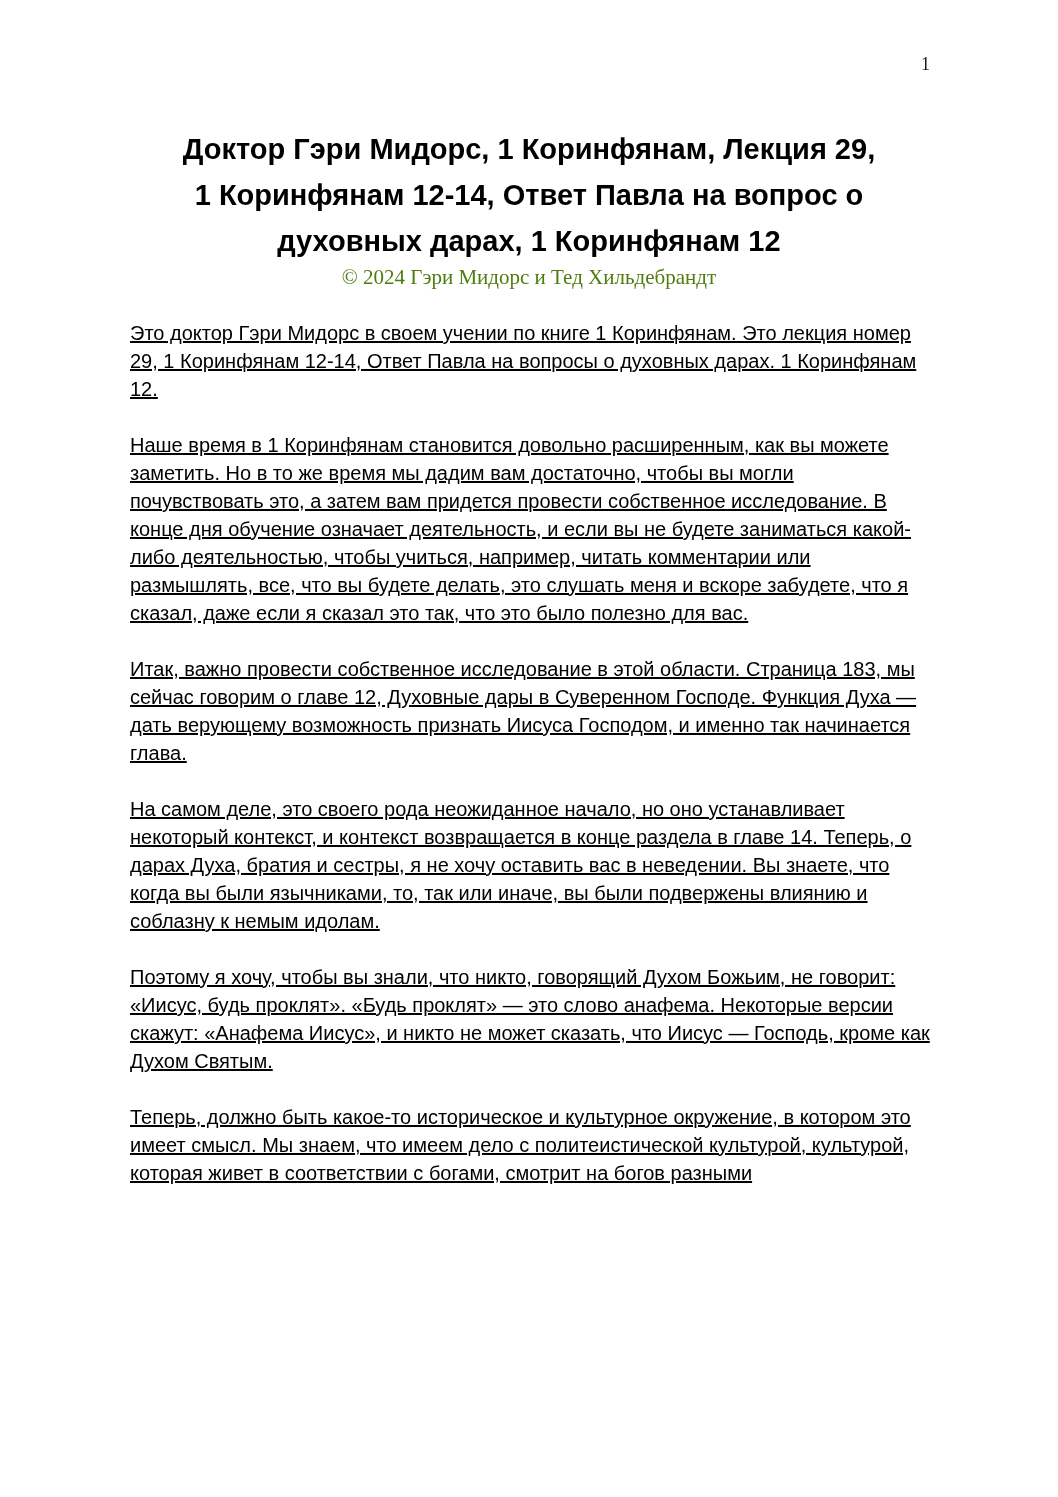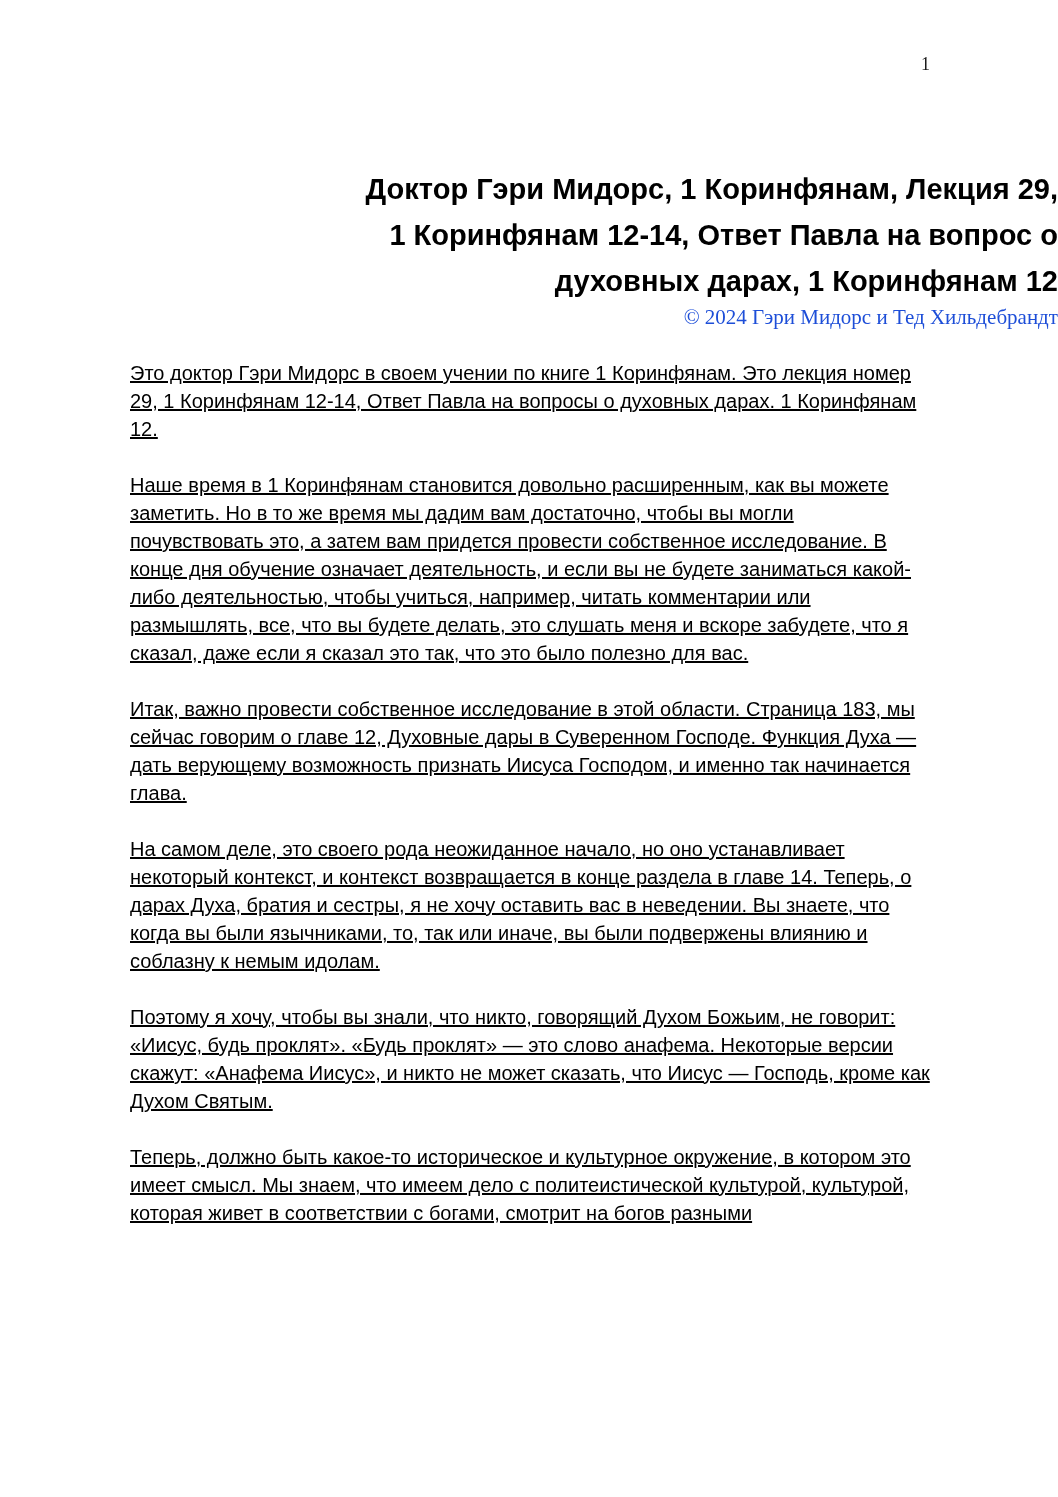--- a/index.html
+++ b/index.html
@@ -19,41 +19,40 @@
   .page-number {
     position: absolute;
     top: 54px;
     right: 128px;
     font-family: "Liberation Serif", serif;
     font-size: 18px;
     color: #1a1a1a;
   }
   .header {
     padding-top: 126px;
-    text-align: right;
-    margin-top: 40px;
+    text-align: center;
   }
   .title {
     margin: 0;
     font-weight: bold;
     font-size: 29px;
     line-height: 46px;
     letter-spacing: 0;
     color: #000000;
   }
   .title-line {
     display: block;
     white-space: nowrap;
   }
   .copyright {
     margin-top: 1px;
     font-family: "Liberation Serif", serif;
     font-size: 21px;
     line-height: 24px;
-    color: #1d4ed8;
+    color: #4d7c0f;
   }
   .body-text {
     margin-top: 30px;
     margin-left: 130px;
     width: 800px;
     font-size: 20px;
     line-height: 28px;
     text-align: left;
     text-decoration: underline;
   }

